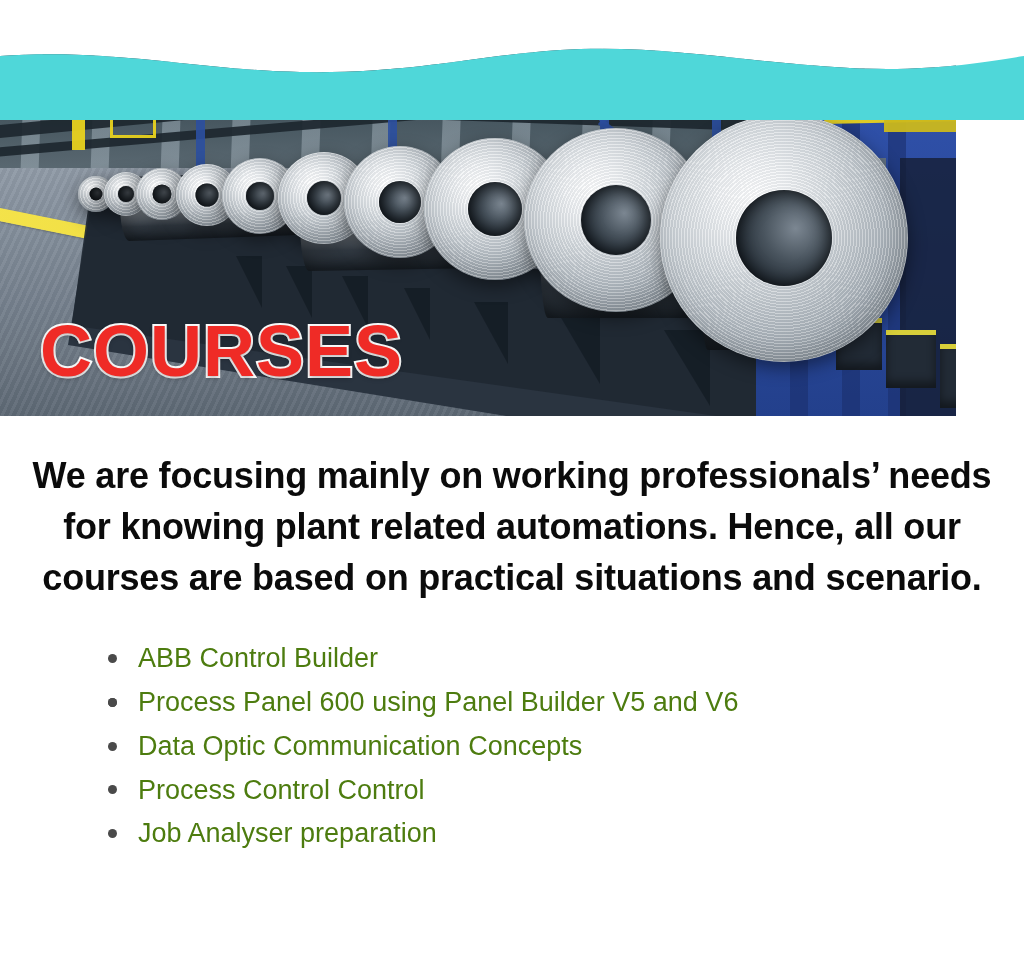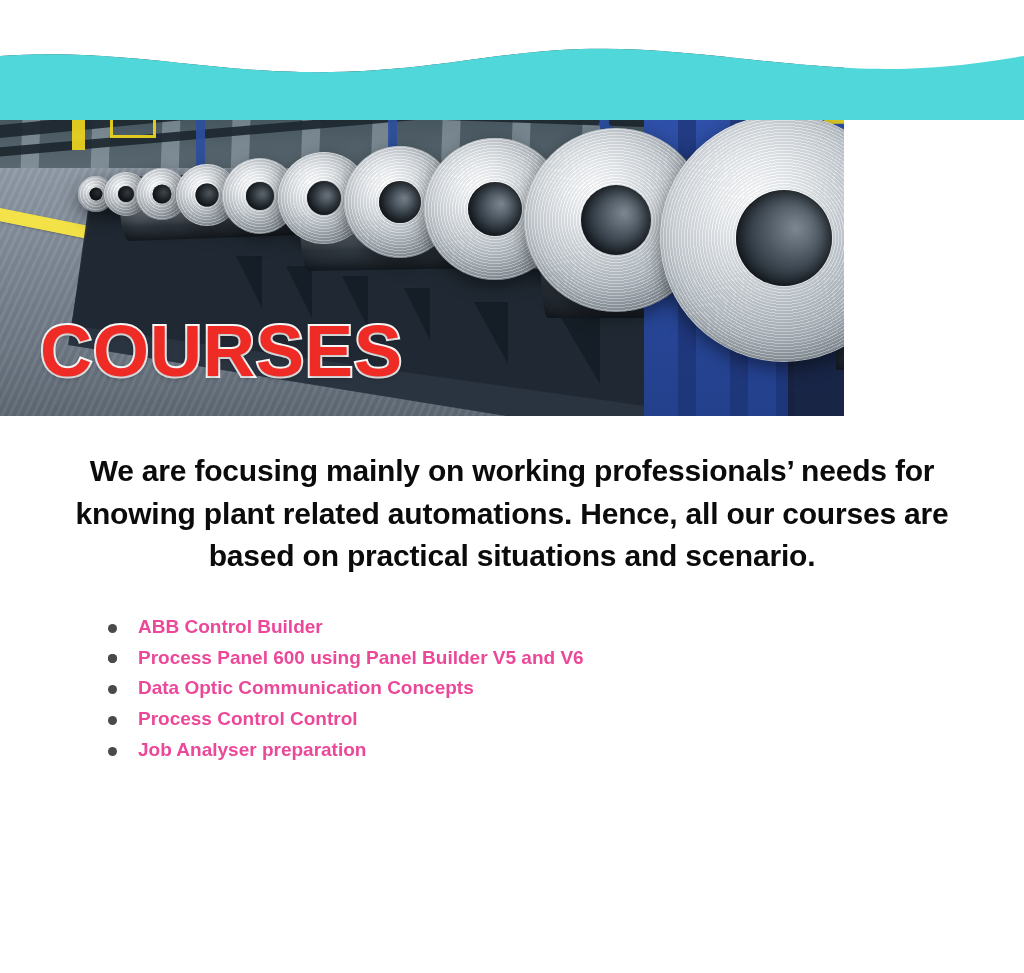--- a/index.html
+++ b/index.html
@@ -25,21 +25,21 @@
     position:absolute;
     top:0; left:0;
     width:1024px;
     height:416px;
     overflow:hidden;
   }
 
   .hero-photo {
     position:absolute;
     top:0; left:0;
-    width:844px;
+    width:956px;
     height:416px;
     overflow:hidden;
     background:#6e7c8c;
     padding-left:34px;
   }
 
   
   .ceiling {
     position:absolute;
     top:0; left:0; width:1024px; height:178px;
@@ -258,41 +258,41 @@
     position:absolute;
     left:0; top:416px;
     width:1024px;
     height:557px;
     background:#ffffff;
     padding:34px 26px 0 26px;
   }
 
   .intro {
     text-align:center;
-    font-size:30px;
+    font-size:36px;
     font-weight:bold;
     line-height:1.42;
     color:#0b0b0b;
     letter-spacing:-.2px;
     max-width:960px;
     margin:0 auto;
   }
 
   .course-list {
     list-style:none;
     margin:34px 0 0 74px;
     padding:0;
   }
   .course-list li {
     position:relative;
-    font-size:19px;
+    font-size:27px;
     line-height:1.62;
-    color:#ec4899;
+    color:#4d7c0f;
     padding-left:38px;
-    font-weight:bold;
+    font-weight:normal;
   }
   .course-list li .bullet {
     position:absolute;
     left:8px;
     top:.62em;
     width:9px; height:9px;
     border-radius:50%;
     background:#4a4a4a;
   }
 </style>

